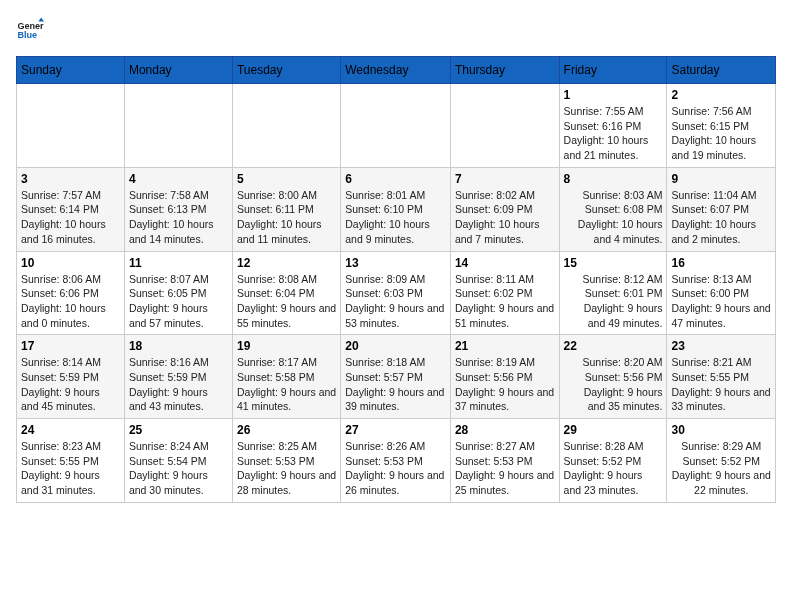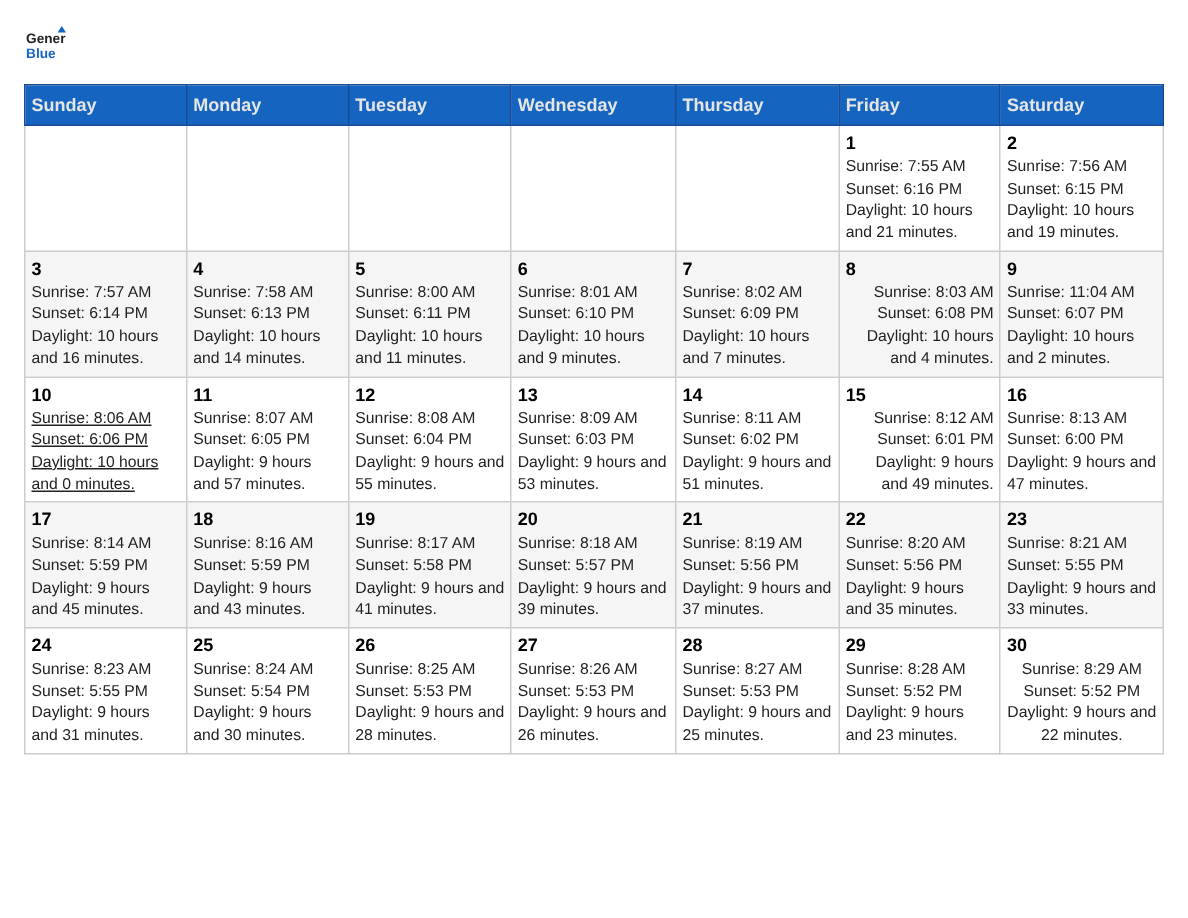--- a/index.html
+++ b/index.html
@@ -45,25 +45,25 @@
       text-align: right;
       margin-top: 2px;
     }
     .calendar {
       width: 100%;
       border-collapse: collapse;
       font-size: 11px;
     }
     .calendar thead tr th {
       background: #1565c0;
-      color: #e5e5e5;
+      color: #000000;
       padding: 6px 4px;
       text-align: left;
       font-size: 12px;
-      font-weight: bold;
+      font-weight: normal;
       border: 1px solid #1a4a9a;
     }
     .calendar tbody tr td {
       border: 1px solid #ccc;
       vertical-align: top;
       padding: 4px;
       width: 113px;
       min-height: 70px;
       background: #fff;
     }
@@ -178,21 +178,21 @@
         <td>
           <span class="day-number">9</span>
           <div class="day-info" style="white-space: pre-line;">Sunrise: 11:04 AM
 Sunset: 6:07 PM
 Daylight: 10 hours and 2 minutes.</div>
         </td>
       </tr>
       <tr>
         <td>
           <span class="day-number">10</span>
-          <div class="day-info" style="white-space: pre-line; text-decoration: underline;">Sunrise: 8:06 AM
+          <div class="day-info" style="white-space: pre-line;">Sunrise: 8:06 AM
 Sunset: 6:06 PM
 Daylight: 10 hours and 0 minutes.</div>
         </td>
         <td>
           <span class="day-number">11</span>
           <div class="day-info" style="white-space: pre-line;">Sunrise: 8:07 AM
 Sunset: 6:05 PM
 Daylight: 9 hours and 57 minutes.</div>
         </td>
         <td>
@@ -252,21 +252,21 @@
 Daylight: 9 hours and 39 minutes.</div>
         </td>
         <td>
           <span class="day-number">21</span>
           <div class="day-info" style="white-space: pre-line;">Sunrise: 8:19 AM
 Sunset: 5:56 PM
 Daylight: 9 hours and 37 minutes.</div>
         </td>
         <td>
           <span class="day-number">22</span>
-          <div class="day-info" style="white-space: pre-line;">Sunrise: 8:20 AM
+          <div class="day-info" style="white-space: pre-line; text-align: right;">Sunrise: 8:20 AM
 Sunset: 5:56 PM
 Daylight: 9 hours and 35 minutes.</div>
         </td>
         <td>
           <span class="day-number">23</span>
           <div class="day-info" style="white-space: pre-line;">Sunrise: 8:21 AM
 Sunset: 5:55 PM
 Daylight: 9 hours and 33 minutes.</div>
         </td>
       </tr>

